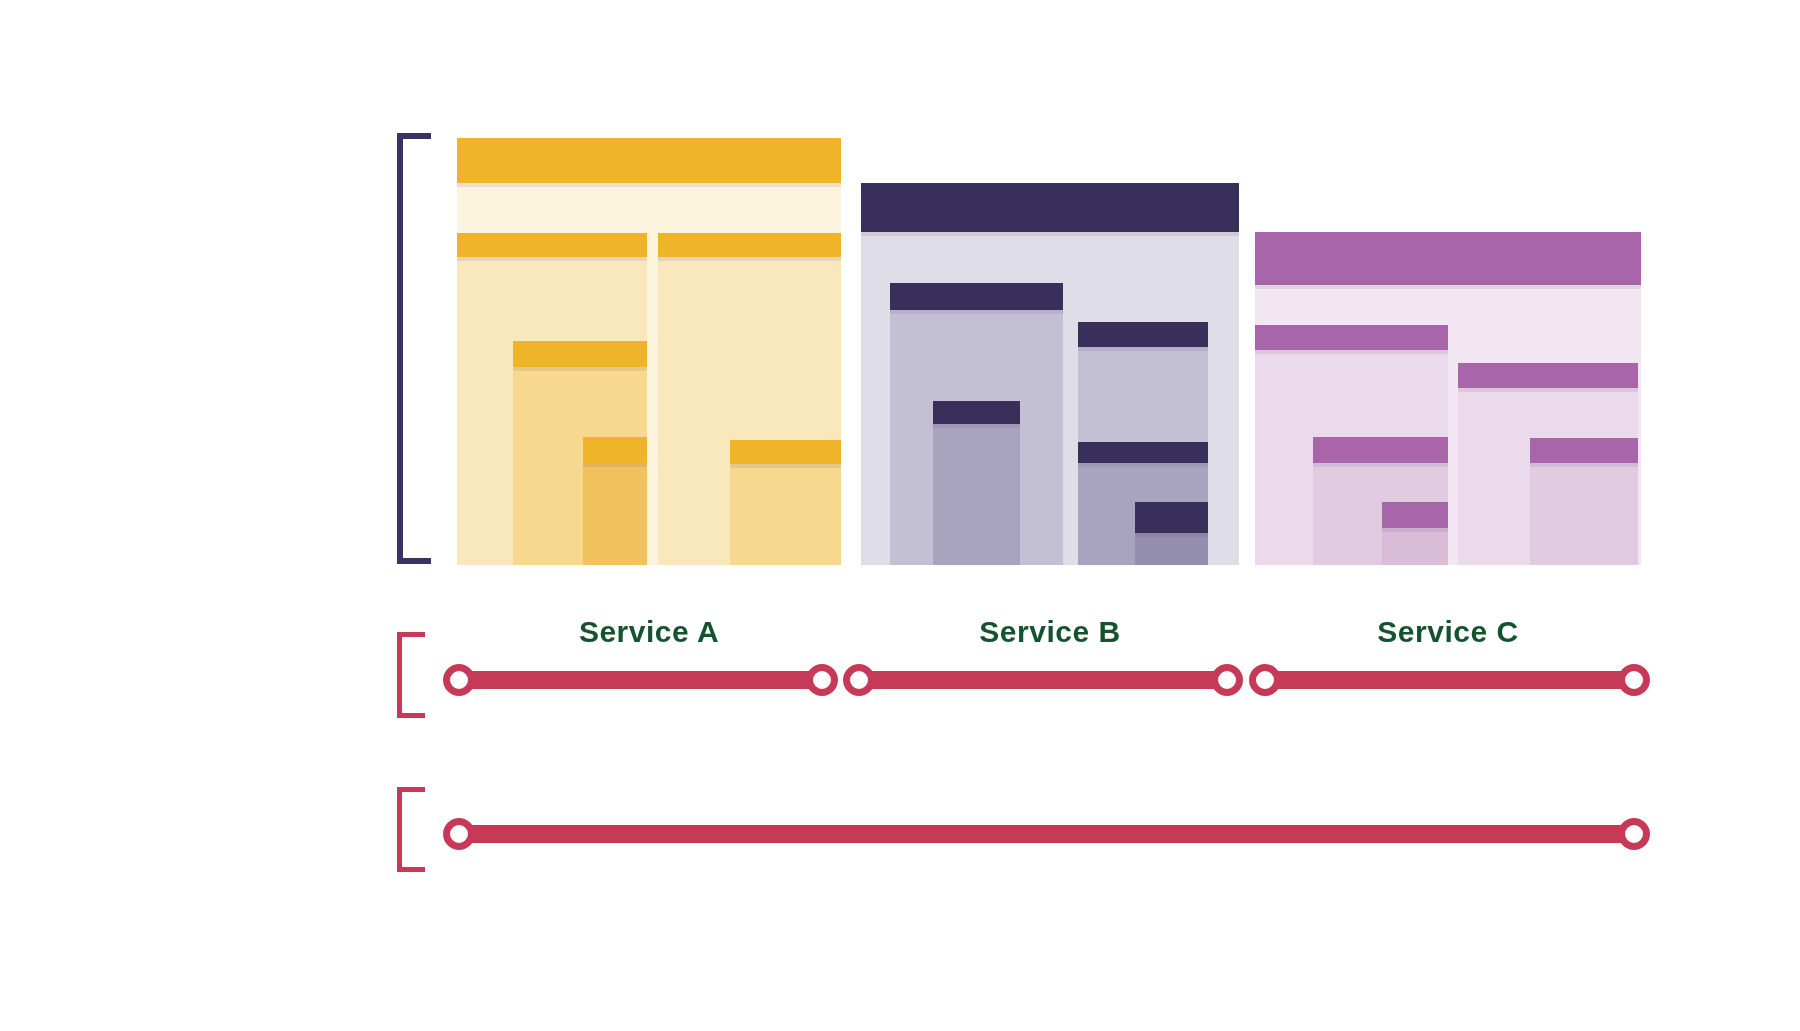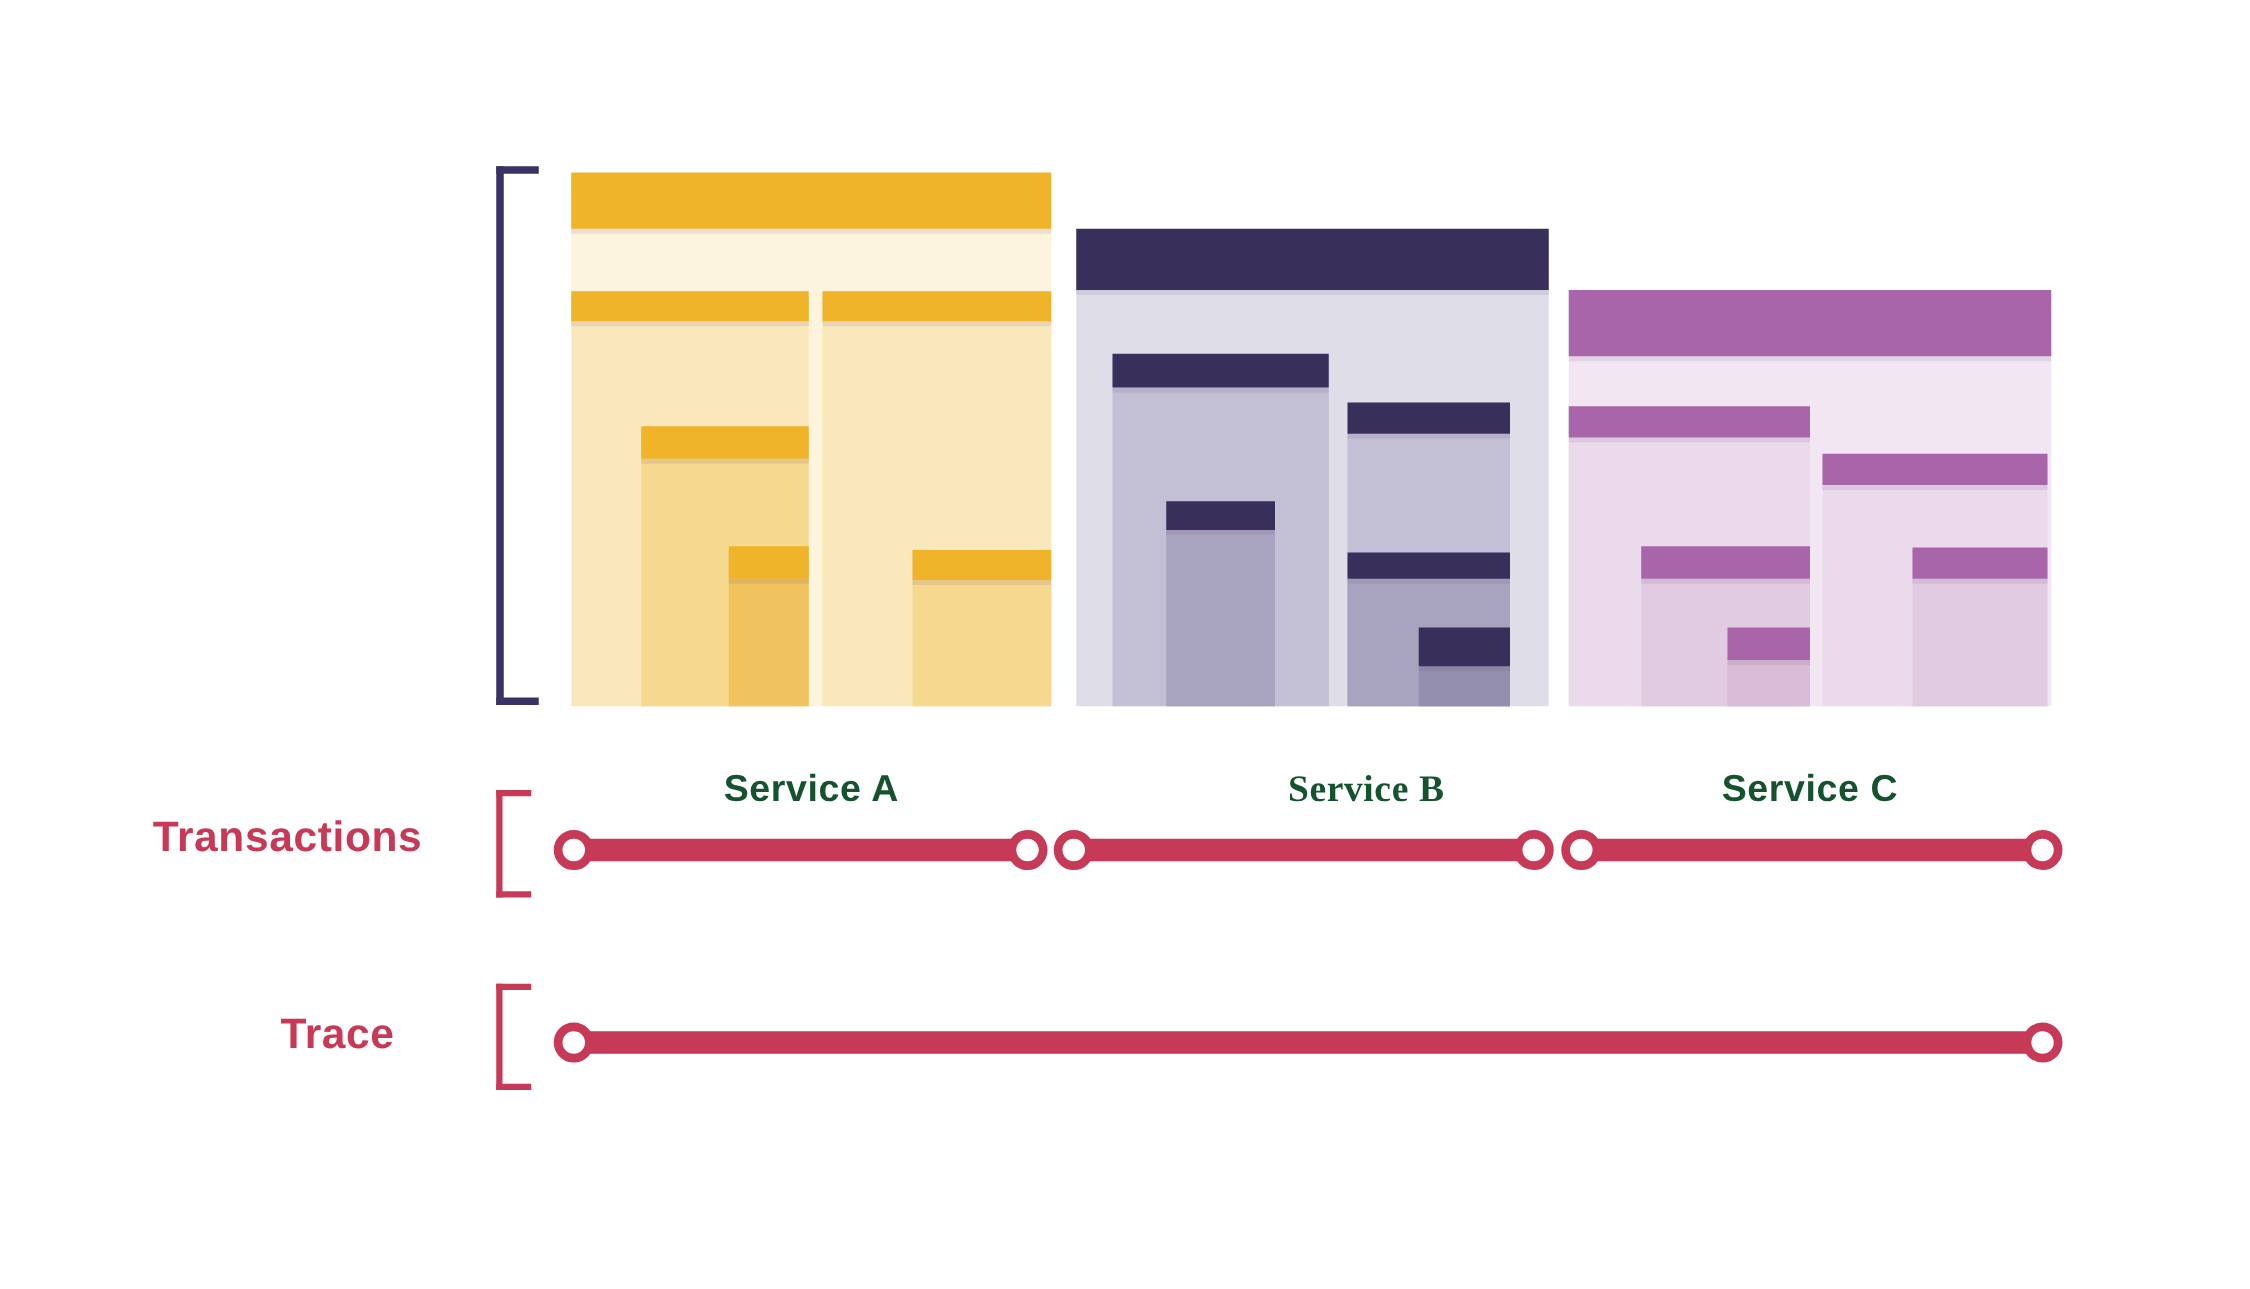--- a/index.html
+++ b/index.html
@@ -77,38 +77,36 @@
       <div class="bar-shadow" style="position: absolute; left: 1313px; top: 437px; width: 135px; height: 26px; background: rgb(169, 101, 169);"></div>
       <div style="position: absolute; left: 1382px; top: 528px; width: 66px; height: 37px; background: rgb(216, 188, 216);"></div>
       <div class="bar-shadow" style="position: absolute; left: 1382px; top: 502px; width: 66px; height: 26px; background: rgb(169, 101, 169);"></div>
       <div style="position: absolute; left: 1458px; top: 388px; width: 180px; height: 177px; background: rgb(235, 218, 235);"></div>
       <div class="bar-shadow" style="position: absolute; left: 1458px; top: 363px; width: 180px; height: 25px; background: rgb(169, 101, 169);"></div>
       <div style="position: absolute; left: 1530px; top: 463px; width: 108px; height: 102px; background: rgb(225, 203, 225);"></div>
       <div class="bar-shadow" style="position: absolute; left: 1530px; top: 438px; width: 108px; height: 25px; background: rgb(169, 101, 169);"></div>
     </div>
   <div id="service-labels">
       <div class="service-name" style="left: 457px; width: 384px;">Service A</div>
-      <div class="service-name" style="left: 904px; width: 378px; font-family: Liberation Serif, serif;">Service B</div>
+      <div class="service-name" style="left: 861px; width: 378px;">Service B</div>
       <div class="service-name" style="left: 1255px; width: 386px;">Service C</div>
     </div>
 
   <div class="bracket red-t"></div>
-  <div class="row-label" id="transactions-label">Transactions</div>
   <div id="transactions-layer">
       <div class="tl-line" style="left: 459px; top: 671px; width: 363px; height: 18px; background: rgb(199, 58, 87);"></div>
       <div class="tl-circle" style="left: 443px; top: 664px; border: 7px solid rgb(199, 58, 87);"></div>
       <div class="tl-circle" style="left: 806px; top: 664px; border: 7px solid rgb(199, 58, 87);"></div>
       <div class="tl-line" style="left: 859px; top: 671px; width: 368px; height: 18px; background: rgb(199, 58, 87);"></div>
       <div class="tl-circle" style="left: 843px; top: 664px; border: 7px solid rgb(199, 58, 87);"></div>
       <div class="tl-circle" style="left: 1211px; top: 664px; border: 7px solid rgb(199, 58, 87);"></div>
       <div class="tl-line" style="left: 1265px; top: 671px; width: 369px; height: 18px; background: rgb(199, 58, 87);"></div>
       <div class="tl-circle" style="left: 1249px; top: 664px; border: 7px solid rgb(199, 58, 87);"></div>
       <div class="tl-circle" style="left: 1618px; top: 664px; border: 7px solid rgb(199, 58, 87);"></div>
     </div>
 
   <div class="bracket red-tr"></div>
-  <div class="row-label" id="trace-label">Trace</div>
   <div id="trace-layer">
       <div class="tl-line" style="left: 459px; top: 825px; width: 1175px; height: 18px; background: rgb(199, 58, 87);"></div>
       <div class="tl-circle" style="left: 443px; top: 818px; border: 7px solid rgb(199, 58, 87);"></div>
       <div class="tl-circle" style="left: 1618px; top: 818px; border: 7px solid rgb(199, 58, 87);"></div>
     </div>
 </div>
 
 </body></html>

